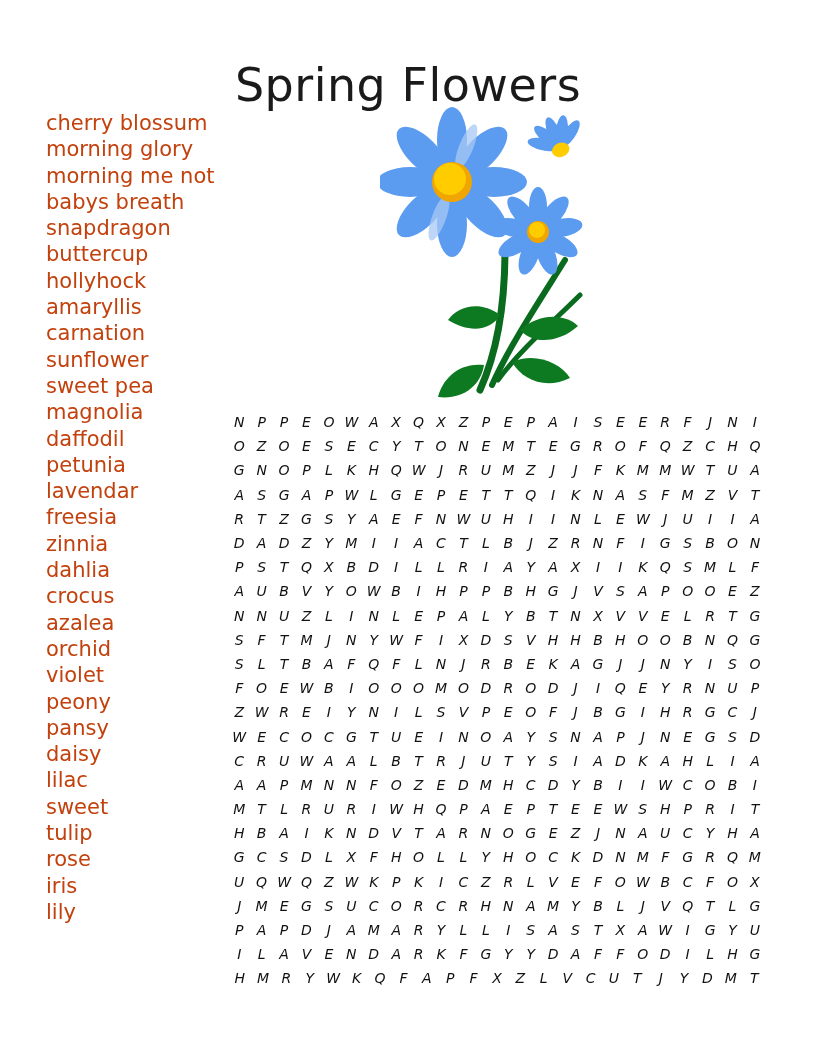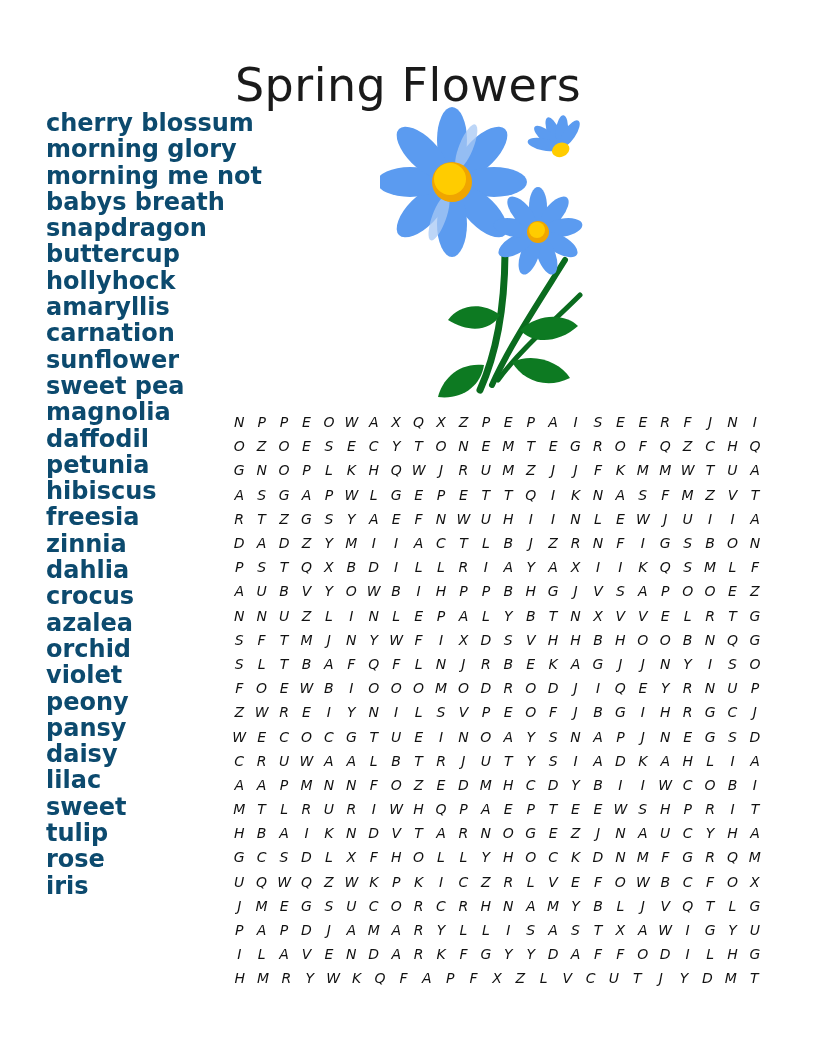--- a/index.html
+++ b/index.html
@@ -28,26 +28,25 @@
     color: #1a1a1a;
     margin-top: 28px;
   }
   #word-list {
     position: absolute;
     top: 110px;
     left: 46px;
     width: 170px;
   }
   #word-list .word {
-    font-size: 24px;
+    font-size: 21px;
     line-height: 26.3px;
-    color: #0c4a6e;
+    color: #c2410c;
     white-space: nowrap;
     font-family: "DejaVu Sans", sans-serif;
-    font-weight: bold;
   }
   #illustration {
     position: absolute;
     top: 100px;
     left: 380px;
     width: 250px;
     height: 300px;
   }
   #grid {
     position: absolute;
@@ -82,36 +81,37 @@
     <div class="word">snapdragon</div>
     <div class="word">buttercup</div>
     <div class="word">hollyhock</div>
     <div class="word">amaryllis</div>
     <div class="word">carnation</div>
     <div class="word">sunflower</div>
     <div class="word">sweet pea</div>
     <div class="word">magnolia</div>
     <div class="word">daffodil</div>
     <div class="word">petunia</div>
-    <div class="word">hibiscus</div>
+    <div class="word">lavendar</div>
     <div class="word">freesia</div>
     <div class="word">zinnia</div>
     <div class="word">dahlia</div>
     <div class="word">crocus</div>
     <div class="word">azalea</div>
     <div class="word">orchid</div>
     <div class="word">violet</div>
     <div class="word">peony</div>
     <div class="word">pansy</div>
     <div class="word">daisy</div>
     <div class="word">lilac</div>
     <div class="word">sweet</div>
     <div class="word">tulip</div>
     <div class="word">rose</div>
     <div class="word">iris</div>
+    <div class="word">lily</div>
   </div>
 
 <div id="illustration">
   <svg width="250" height="300" viewBox="0 0 250 300" xmlns="http://www.w3.org/2000/svg">
 
     <path d="M100 290 C 118 250, 125 200, 125 150" stroke="#0a6b1e" stroke-width="7" fill="none" stroke-linecap="round"></path>
     <path d="M112 285 C 130 245, 160 200, 185 160" stroke="#0a6b1e" stroke-width="6" fill="none" stroke-linecap="round"></path>
     <path d="M118 280 C 140 250, 175 220, 200 195" stroke="#0a6b1e" stroke-width="5" fill="none" stroke-linecap="round"></path>
 
     <path d="M104 265 C 78 262, 62 280, 58 297 C 82 300, 101 286, 104 265 Z" fill="#0d7a22"></path>

